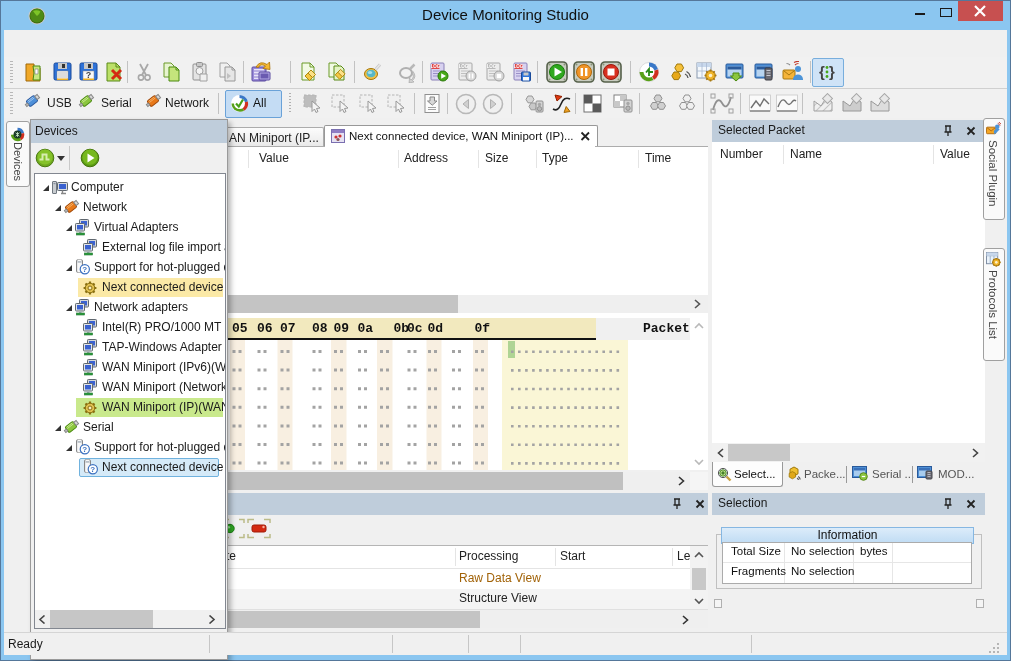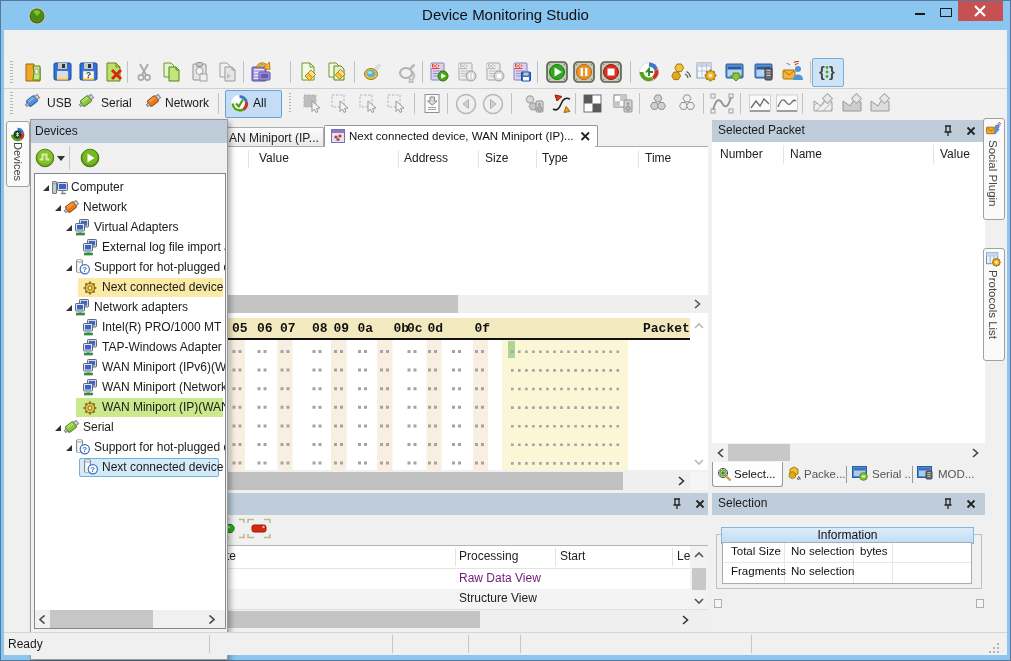--- a/index.html
+++ b/index.html
@@ -469,21 +469,21 @@
     <div class="abs" style="left:26px;top:141px;width:678px;height:124px;background:#fff;"></div>
 
     <div class="abs" style="left:26px;top:265px;width:678px;height:18px;background:#EFEFEF;">
       <div class="abs" style="left:0;top:0;width:428px;height:18px;background:#C4C4C4;"></div>
       <svg class="abs" style="left:662px;top:4px;" width="10" height="10">
           <path d="M3 1 L7.5 5 L3 9" stroke="#555" stroke-width="1.6" fill="none"></path>
         </svg>
     </div>
     <div class="abs" style="left:26px;top:283px;width:678px;height:5px;background:#fff;"></div>
 
-    <div class="abs mono" style="left:26px;top:288px;width:660px;height:20px;background:#F2E9BE;border-bottom:2px solid #111;font-size:13px;font-weight:bold;color:#111;">
+    <div class="abs mono" style="left:26px;top:288px;width:566px;height:20px;background:#F2E9BE;border-bottom:2px solid #111;font-size:13px;font-weight:bold;color:#111;">
         <span class="abs" style="left:202.0px;top:3px;">05</span>
       <span class="abs" style="left:227.0px;top:3px;">06</span>
       <span class="abs" style="left:250.0px;top:3px;">07</span>
       <span class="abs" style="left:282.0px;top:3px;">08</span>
       <span class="abs" style="left:303.5px;top:3px;">09</span>
       <span class="abs" style="left:327.5px;top:3px;">0a</span>
       <span class="abs" style="left:349.5px;top:3px;margin-left:14px;">0b</span>
       <span class="abs" style="left:377.0px;top:3px;">0c</span>
       <span class="abs" style="left:397.5px;top:3px;">0d</span>
       <span class="abs" style="left:421.5px;top:3px;margin-top:16px;">0e</span>
@@ -558,21 +558,21 @@
         <div class="abs" style="left:0;top:0;width:678px;height:22px;background:#fff;border-bottom:1px solid #E4E4E4;">
           <span class="abs" style="left:178px;top:3px;color:#222;">State</span>
           <div class="sep1" style="left:425px;top:2px;height:18px;background:#E4E4E4;"></div>
           <div class="sep1" style="left:525px;top:2px;height:18px;background:#E4E4E4;"></div>
           <div class="sep1" style="left:642px;top:2px;height:18px;background:#E4E4E4;"></div>
           <span class="abs" style="left:429px;top:3px;color:#222;">Processing</span>
           <span class="abs" style="left:530px;top:3px;color:#222;">Start</span>
           <span class="abs" style="left:647px;top:3px;color:#222;">Len</span>
         </div>
         <div class="abs" style="left:0;top:23px;width:660px;height:20px;background:#fff;">
-          <span class="abs" style="left:429px;top:2px;color:#701a75;">Raw Data View</span>
+          <span class="abs" style="left:429px;top:2px;color:#a16207;">Raw Data View</span>
         </div>
         <div class="abs" style="left:0;top:43px;width:660px;height:20px;background:#F4F4F4;">
           <span class="abs" style="left:429px;top:2px;color:#222;">Structure View</span>
         </div>
 
         <div class="abs" style="left:660px;top:0;width:18px;height:63px;background:#F2F2F2;">
           <svg class="abs" style="left:4px;top:5px;" width="10" height="8">
               <path d="M1 6 L5 2 L9 6" stroke="#555" stroke-width="1.6" fill="none"></path>
             </svg>
           <div class="abs" style="left:2px;top:22px;width:14px;height:22px;background:#C8C8C8;"></div>

